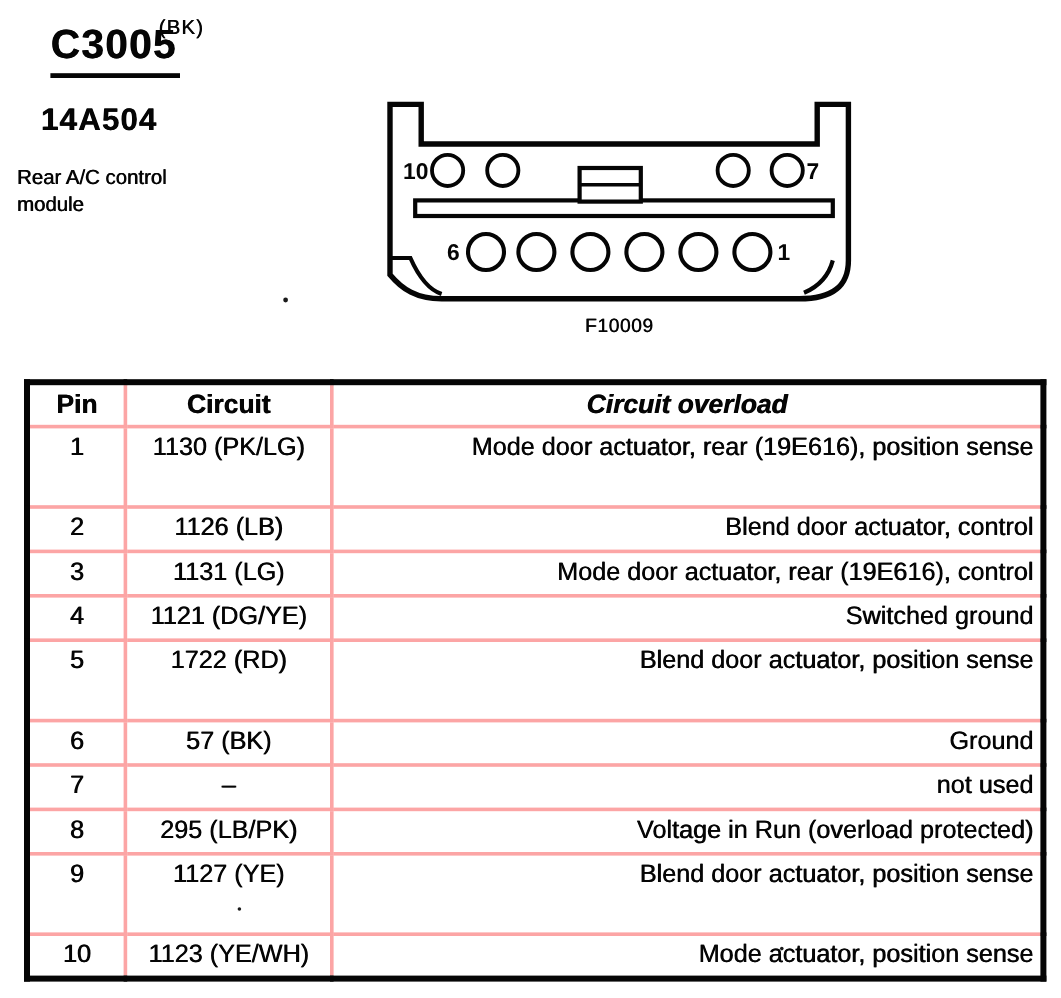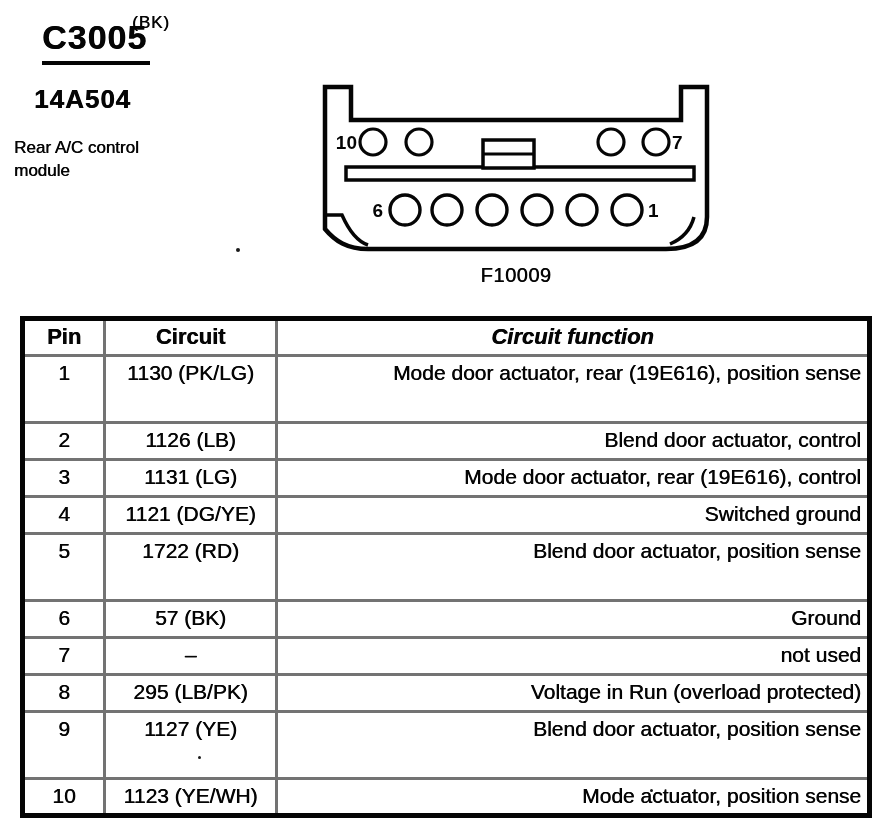--- a/index.html
+++ b/index.html
@@ -25,31 +25,31 @@
   }
   .description{
     position:absolute;left:14px;top:136px;font-size:17px;line-height:23px;width:145px;
   }
 
   
   .diagram{position:absolute;left:322px;top:84px;width:388px;height:170px;}
   .diagram svg{display:block;}
   .fig-caption{
     position:absolute;left:322px;top:264px;width:388px;text-align:center;
-    font-size:20px;letter-spacing:0.5px;
+    font-size:16px;letter-spacing:0.5px;
   }
 
   
   table.pin-table{
     position:absolute;left:20px;top:316px;width:852px;
     border-collapse:collapse;table-layout:fixed;
     border:5px solid #050505;
   }
   .pin-table th,.pin-table td{
-    border:3px solid #737373;
+    border:3px solid #fca5a5;
     font-size:21px;vertical-align:top;overflow:hidden;
   }
   .pin-table col.c-pin{width:82px;}
   .pin-table col.c-circuit{width:172px;}
   .pin-table th{font-size:22px;font-weight:700;text-align:center;padding:3px 0 4px;}
   .pin-table th.fn{font-style:italic;}
   .pin-table tr.hdr{height:33px;}
   .pin-table tr.r{height:37px;}
   .pin-table tr.r.tall{height:67px;}
   .pin-table td.pin{text-align:center;padding-top:4px;}
@@ -112,21 +112,21 @@
 <table class="pin-table ink">
   <colgroup>
       <col class="c-pin">
       <col class="c-circuit">
       <col class="c-func">
     </colgroup>
   <tbody>
       <tr class="hdr">
     <th>Pin</th>
     <th>Circuit</th>
-    <th class="fn">Circuit function</th>
+    <th class="fn">Circuit overload</th>
   </tr>
   <tr class="r tall">
     <td class="pin">1</td>
     <td class="circuit">1130 (PK/LG)</td>
     <td class="func">Mode door actuator, rear (19E616), position sense</td>
   </tr>
   <tr class="r">
     <td class="pin">2</td>
     <td class="circuit">1126 (LB)</td>
     <td class="func">Blend door actuator, control</td>

